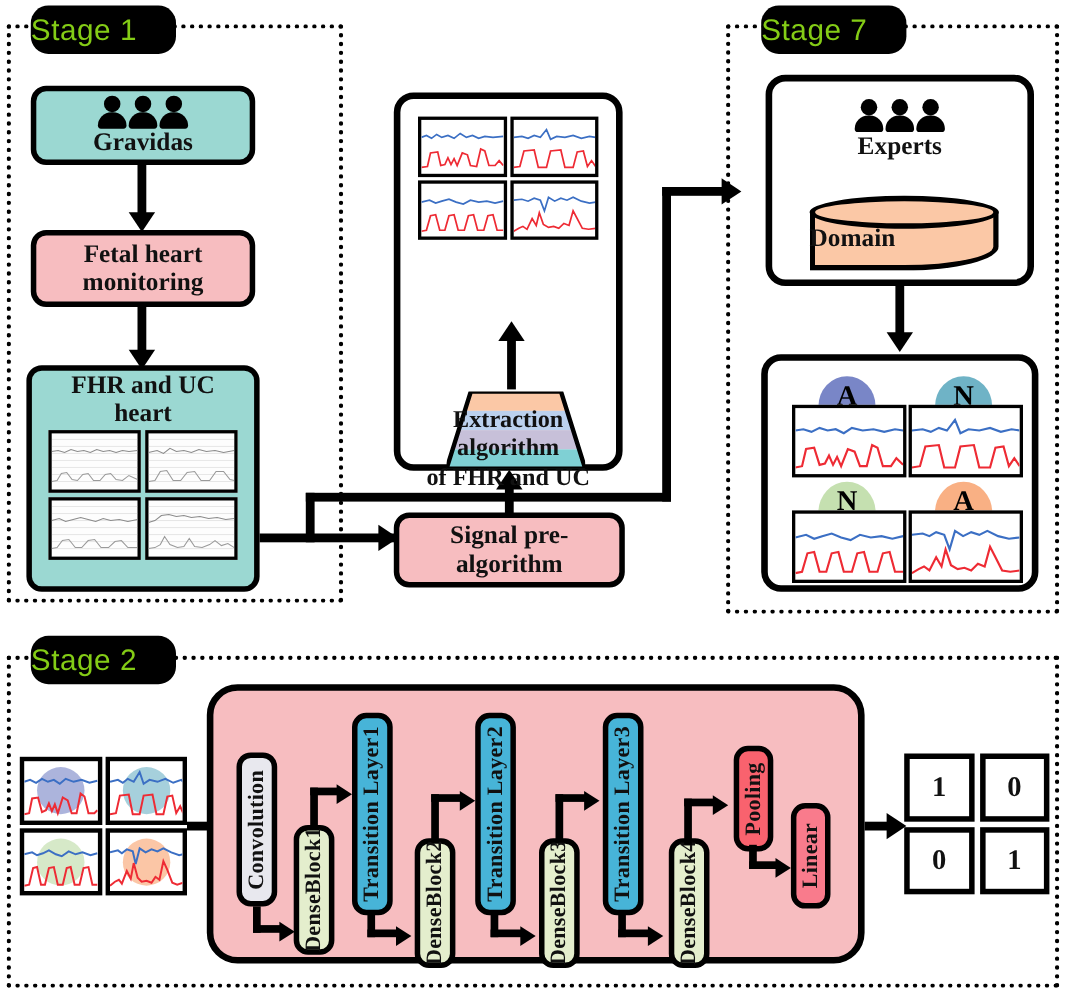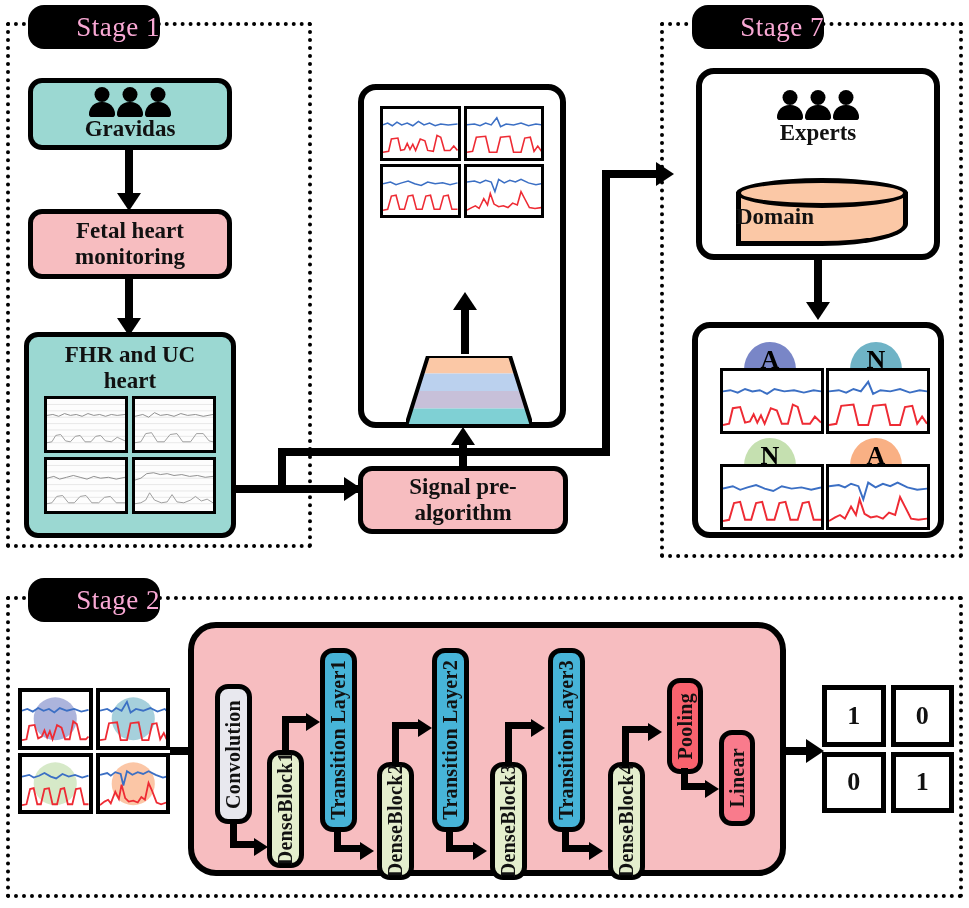--- a/index.html
+++ b/index.html
@@ -3,24 +3,24 @@
 <meta charset="utf-8">
 <style>
   html,body{margin:0;padding:0;background:#ffffff;}
   body{width:969px;height:908px;position:relative;overflow:hidden;
        font-family:"Liberation Serif","DejaVu Serif",serif;}
 
   
   .stage-frame{position:absolute;border:4px dotted #000;border-radius:2px;box-sizing:border-box;}
 
   
-  .stage-badge{position:absolute;background:#000;color:#f9a8d4;border-radius:16px;
-      display:flex;align-items:center;justify-content:flex-end;
+  .stage-badge{position:absolute;background:#000;color:#84cc16;border-radius:16px;
+      display:flex;align-items:center;justify-content:flex-start;
       font-size:27px;font-weight:400;letter-spacing:.5px;z-index:40;
-      font-family:Liberation Serif, serif;}
+      font-family:Liberation Sans, sans-serif;}
 
   
   .node{position:absolute;box-sizing:border-box;border:5px solid #000;border-radius:14px;
         display:flex;flex-direction:column;align-items:center;justify-content:flex-start;
         font-weight:bold;text-align:center;color:#111;}
   .node.center{justify-content:center;}
   .node-label{font-size:23px;line-height:1.12;font-weight:bold;text-align:center;}
 
   
   .panel{position:absolute;box-sizing:border-box;background:#fff;border:6px solid #000;
@@ -115,21 +115,21 @@
 <div class="arrow-d" style="left:117px;top:193px;"></div>
 
 <div class="node center" style="left:28px;top:209px;width:204px;height:70px;background:#F7BDC0;">
   <div class="node-label">Fetal heart</div>
   <div class="node-label">monitoring</div>
 </div>
 
 <div class="ln" style="left:125px;top:279px;width:8px;height:44px;"></div>
 <div class="arrow-d" style="left:117px;top:318px;"></div>
 
-<div class="node" style="left:24px;top:332px;width:212px;height:206px;background:#9BD8D2;padding-top:5px;">
+<div class="node" style="left:24px;top:332px;width:212px;height:206px;background:#9BD8D2;">
   <div class="node-label">FHR and UC</div>
   <div class="node-label">heart</div>
   <div class="thumb-grid" style="width:172px;height:118px;margin-top:2px;">
     <div class="thumb scan">
       <svg viewBox="0 0 80 56" preserveAspectRatio="none">
         <g stroke="#d8d8d8" stroke-width=".6">
           <line x1="0" y1="6" x2="80" y2="6"></line>
             <line x1="0" y1="13" x2="80" y2="13"></line>
             <line x1="0" y1="20" x2="80" y2="20"></line>
           <line x1="0" y1="27" x2="80" y2="27"></line>
@@ -248,20 +248,24 @@
       <g clip-path="url(#trapclip)">
         <rect x="0" y="0" width="126" height="17.5" fill="#FBC8A6"></rect>
         <rect x="0" y="17.5" width="126" height="17.5" fill="#BBD1EE"></rect>
         <rect x="0" y="35" width="126" height="17.5" fill="#C7C0D9"></rect>
         <rect x="0" y="52.5" width="126" height="17.5" fill="#7FD0D4"></rect>
       </g>
       <polygon points="22,0 104,0 126,70 0,70" fill="none" stroke="#000" stroke-width="4"></polygon>
     </svg>
   </div>
 
+  <div style="position:absolute;left:0;right:0;top:278px;text-align:center;font-weight:bold;font-size:22px;line-height:1.2;color:#111;">
+    <div>Extraction algorithm</div>
+    <div>of FHR and UC</div>
+  </div>
 </div>
 
 <div class="panel" style="left:696px;top:68px;width:244px;height:192px;">
   <div class="people" style="margin-top:16px;">
     <div class="person">
         <div class="head"></div>
         <div class="body"></div>
       </div>
     <div class="person">
         <div class="head"></div>

